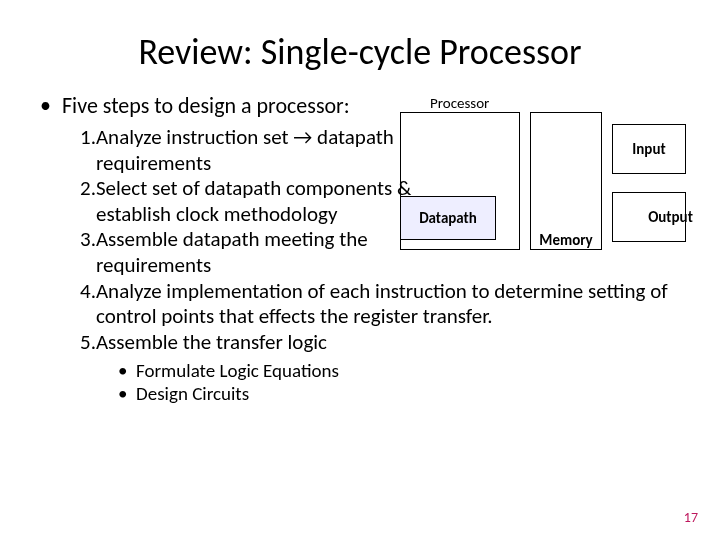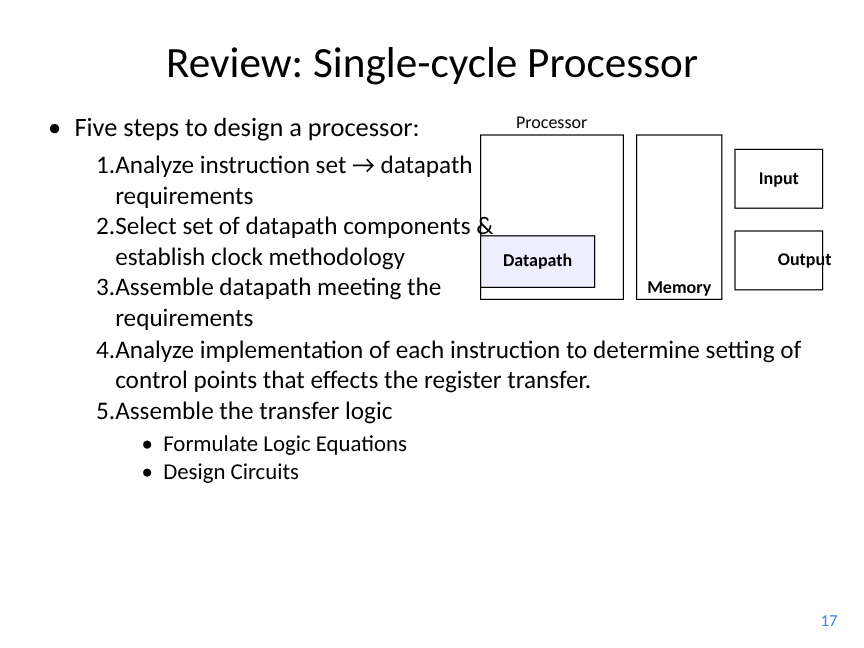--- a/index.html
+++ b/index.html
@@ -88,21 +88,21 @@
   .box-output {
     top: 98px; left: 212px; width: 74px; height: 50px; padding-left: 43px;
   }
   .narrow1 { max-width: 330px; }
   .narrow2 { max-width: 340px; }
   .pagenum {
     position: absolute;
     bottom: 14px;
     right: 22px;
     font-size: 14px;
-    color: #3b82f6;
+    color: #be185d;
   }
 </style>
 </head>
 <body>
 
 <div class="title">Review: Single-cycle Processor</div>
 
 <div class="content">
 
   <div class="bullet-row">

